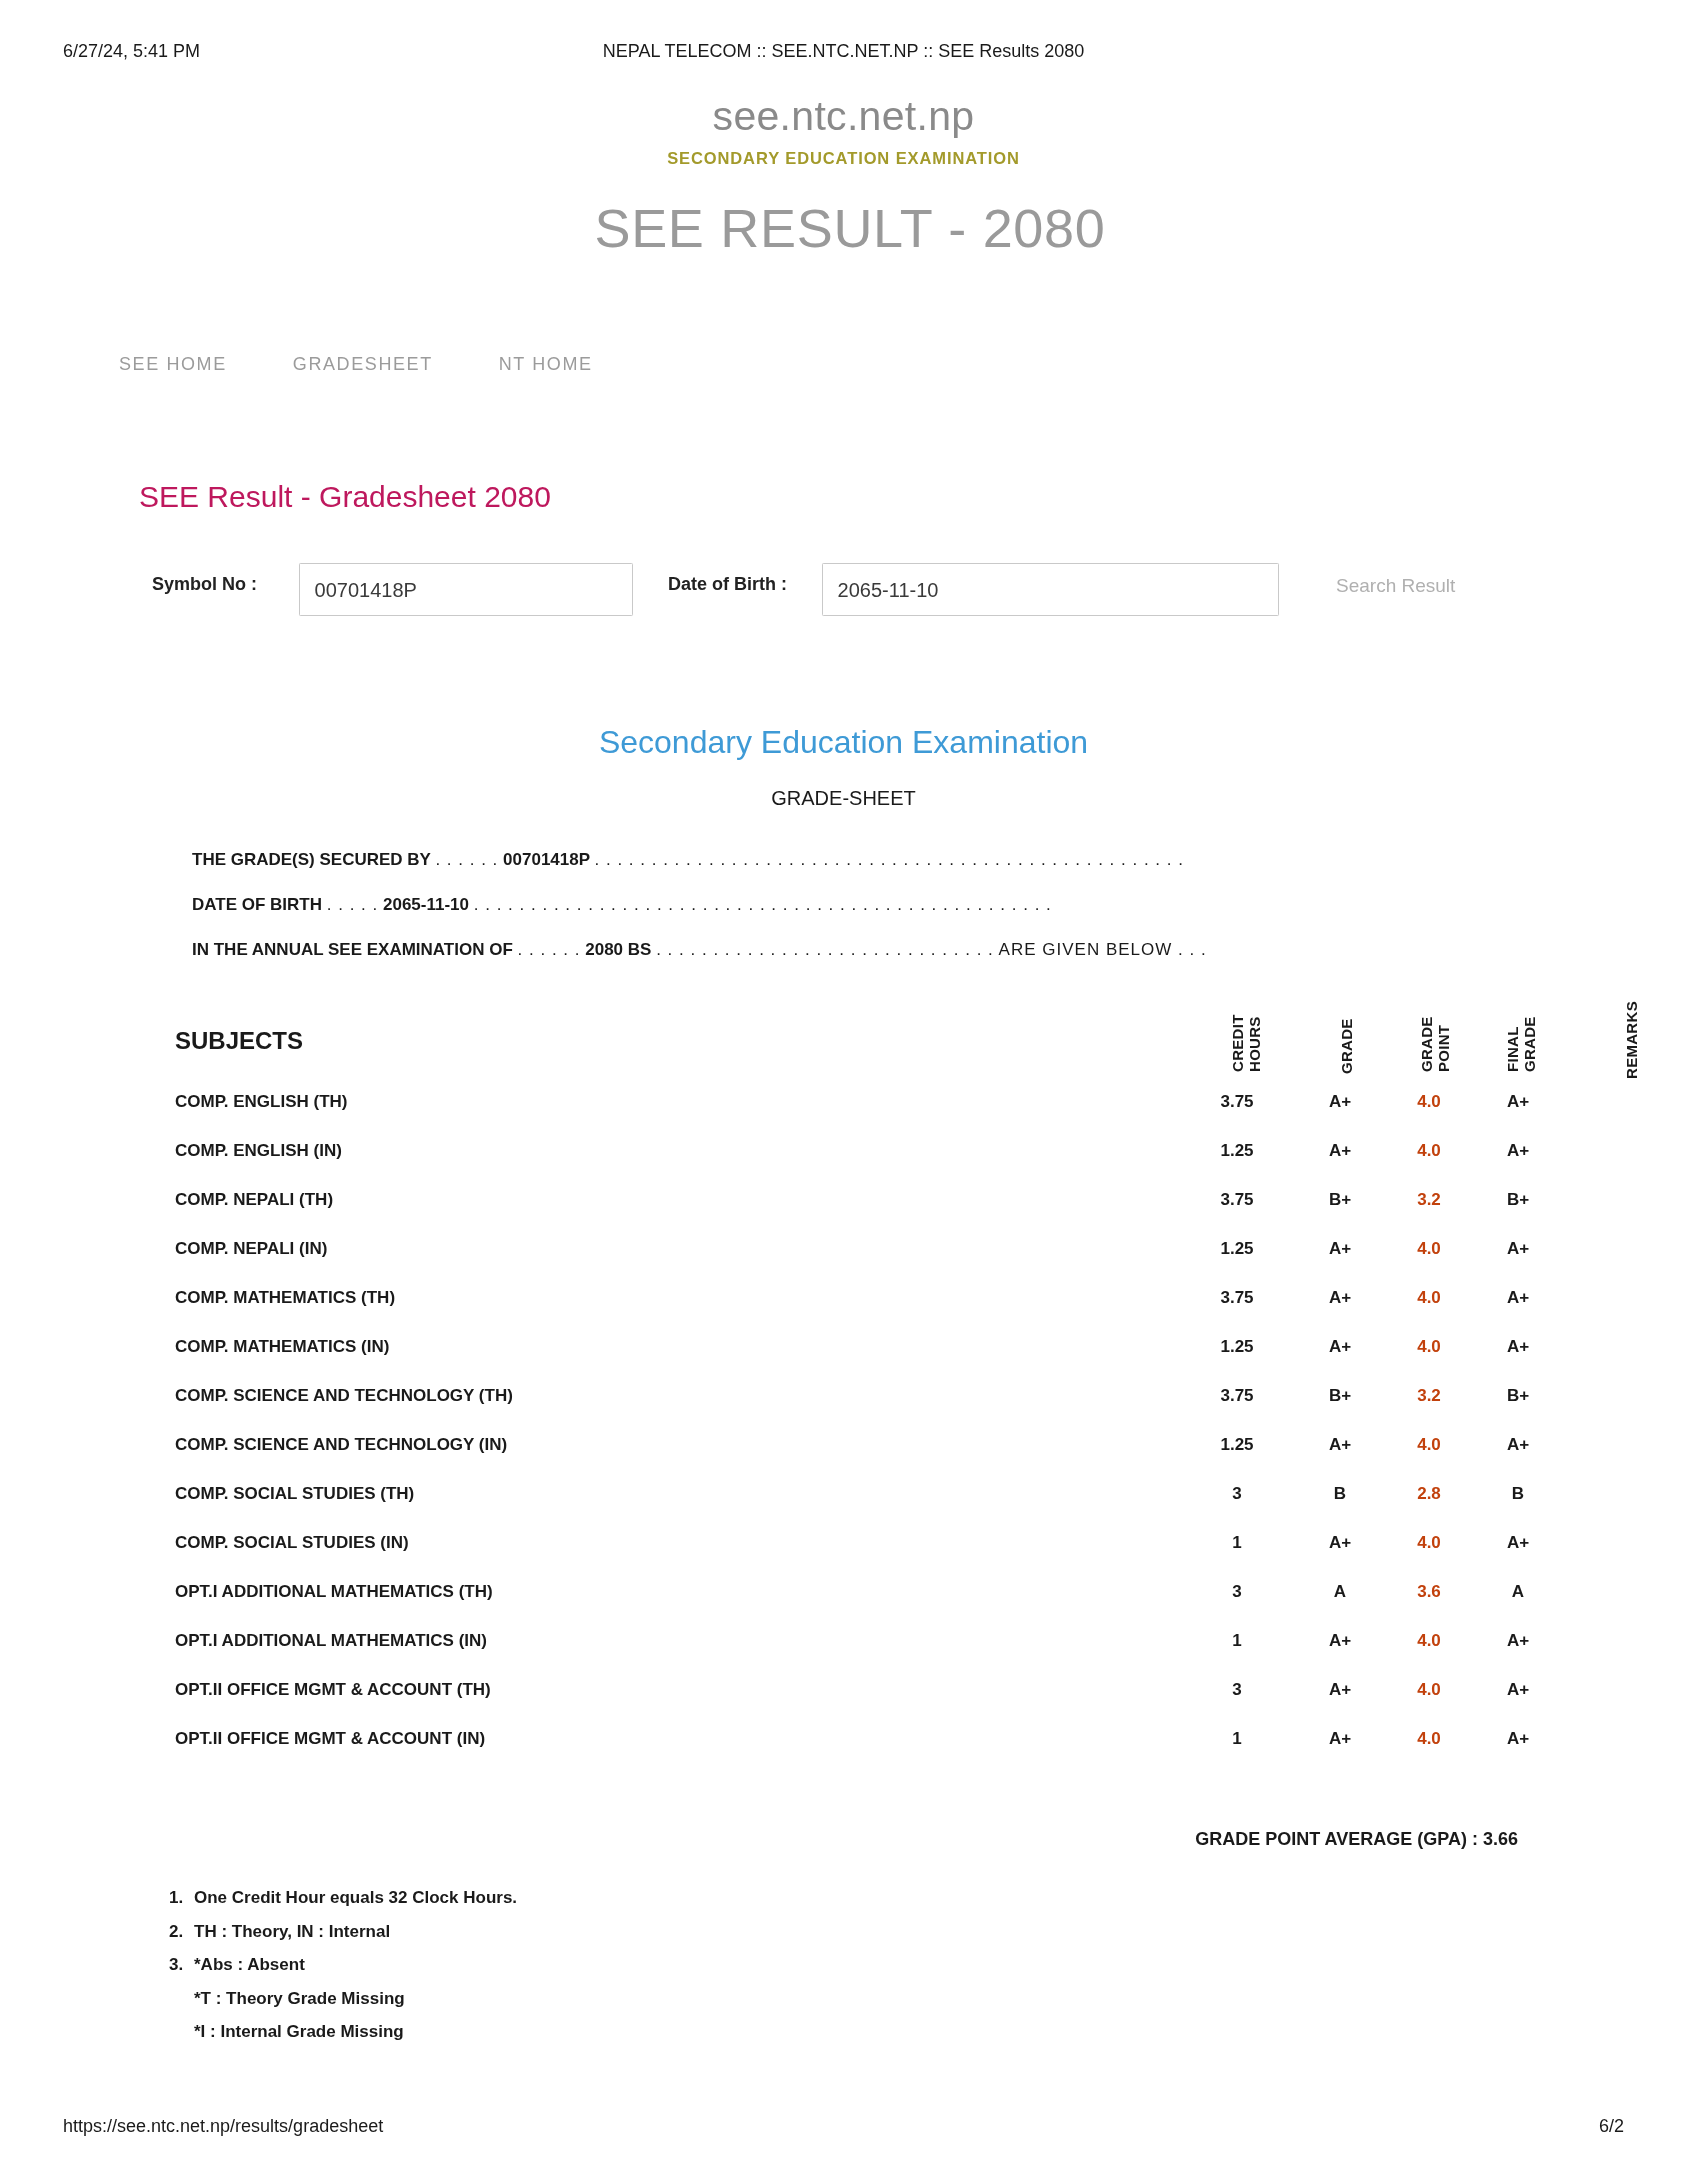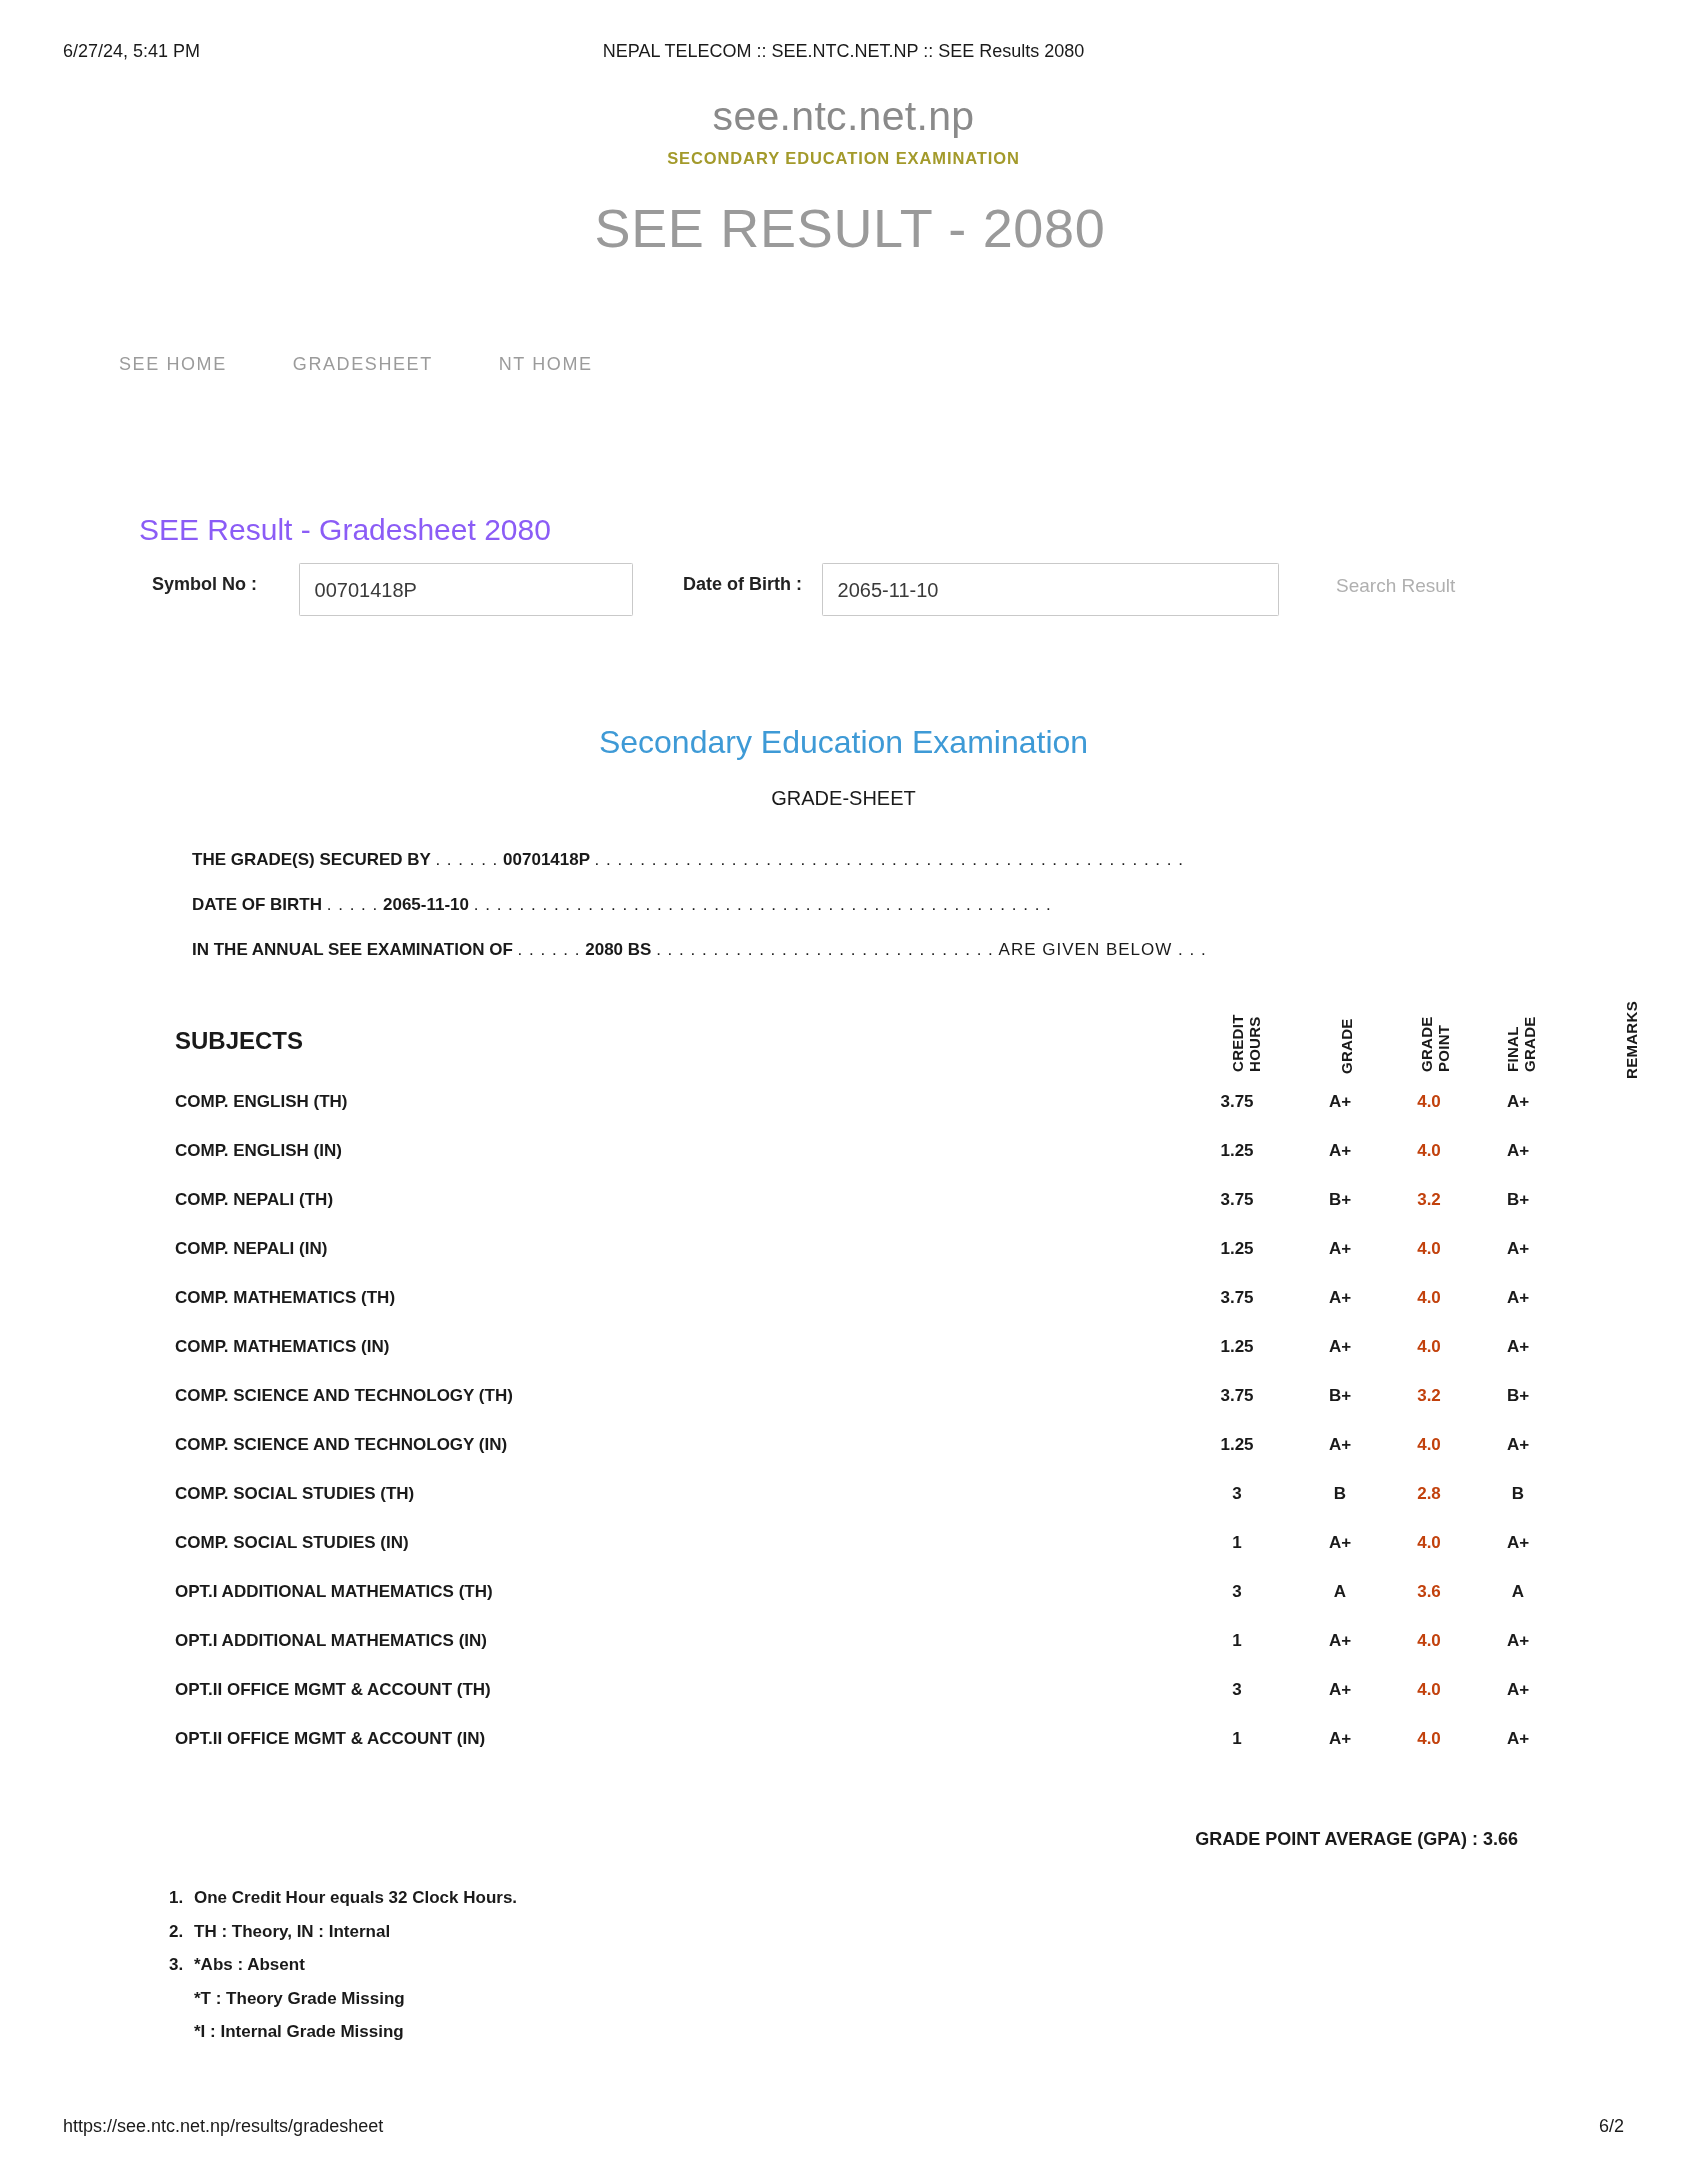--- a/index.html
+++ b/index.html
@@ -112,40 +112,39 @@
     text-decoration: none;
     margin-right: 63px;
   }
 
   
   .section-title {
     position: absolute;
     top: 480px;
     left: 139px;
     font-size: 30px;
-    color: #8b5cf6;
+    color: #be185d;
     font-weight: 400;
-    margin-top: 33px;
   }
   .form-row {
     position: absolute;
     top: 556px;
     left: 152px;
     width: 1389px;
     height: 66px;
   }
   .form-label {
     position: absolute;
     top: 18px;
     font-size: 18px;
     font-weight: 700;
     color: #222;
   }
   .lbl-symbol { left: 0px; }
-  .lbl-dob { left: 531px; }
+  .lbl-dob { left: 516px; }
   .field {
     position: absolute;
     top: 6.6px;
     height: 53px;
     border: 0.7px solid #c9c9c9;
     background: #fff;
     border-radius: 1.3px;
     box-sizing: border-box;
     font-size: 20px;
     color: #3a3a3a;

